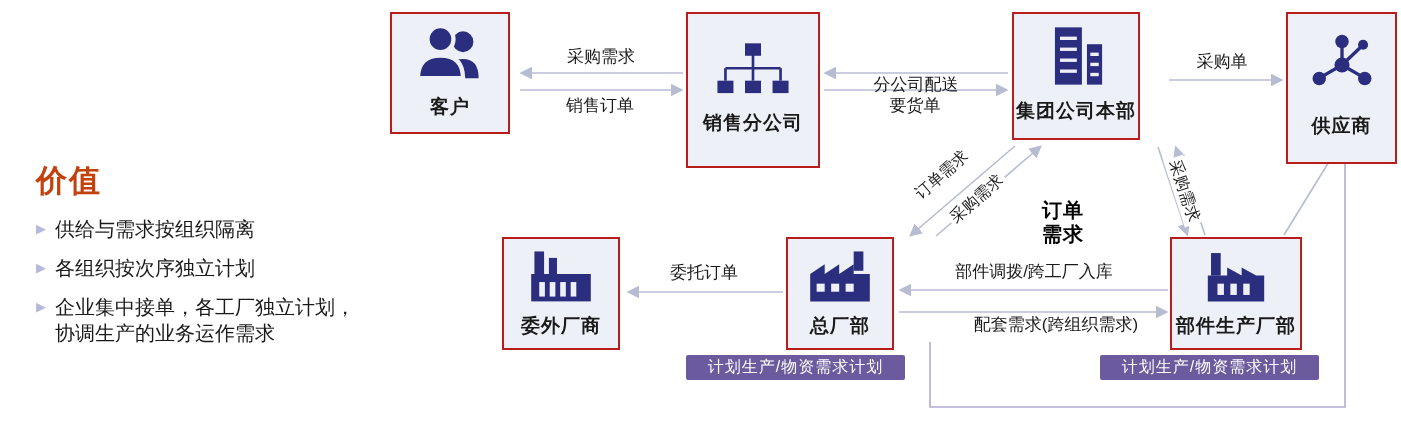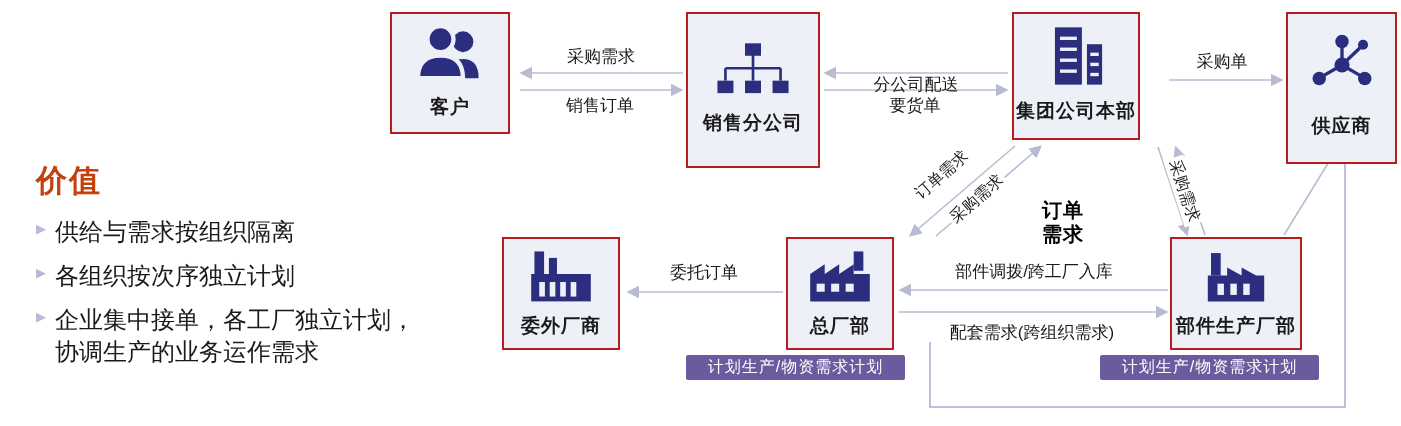--- a/index.html
+++ b/index.html
@@ -20,21 +20,21 @@
              color:#000;text-align:center;line-height:1.2;white-space:pre-line;letter-spacing:1px;}
 
   .badge{position:absolute;background:#6b5b9e;color:#ffffff;font-size:16px;
          display:flex;align-items:center;justify-content:center;border-radius:2px;
          white-space:nowrap;letter-spacing:1px;}
 
   .value-panel{position:absolute;left:36px;top:160px;width:380px;}
   .value-title{font-size:31px;font-weight:bold;color:#c2410c;margin:0 0 14px 0;letter-spacing:2px;}
   .bullet{display:flex;align-items:flex-start;gap:9px;margin-bottom:13px;}
   .tri{color:#b7b9da;font-size:13px;line-height:1;margin-top:6px;}
-  .bullet-text{font-size:24px;color:#1a1a1a;line-height:1.3;white-space:pre-line;}
+  .bullet-text{font-size:20px;color:#1a1a1a;line-height:1.3;white-space:pre-line;}
 </style>
 </head>
 <body>
 
 <div class="canvas">
 
   <svg class="wires" viewBox="0 0 1401 426">
     <defs>
       <marker id="arrG" viewBox="0 0 10 10" refX="8" refY="5" markerWidth="8" markerHeight="8" orient="auto">
         <path d="M0,0 L10,5 L0,10 z" fill="#b8bcd2"></path>
@@ -194,21 +194,21 @@
     <div class="node-label">总厂部</div>
   </div>
 
   <div class="edge-label" style="left:601px;top:56px;">采购需求</div>
   <div class="edge-label" style="left:600px;top:105px;">销售订单</div>
   <div class="edge-label" style="left:916px;top:56px;margin-top:28px;">分公司配送</div>
   <div class="edge-label" style="left:915px;top:105px;">要货单</div>
   <div class="edge-label" style="left:1222px;top:61px;">采购单</div>
   <div class="edge-label" style="left:704px;top:272px;">委托订单</div>
   <div class="edge-label" style="left:1034px;top:271px;">部件调拨/跨工厂入库</div>
-  <div class="edge-label" style="left:1032px;top:324px;margin-top:8px;">配套需求(跨组织需求)</div>
+  <div class="edge-label" style="left:1056px;top:324px;">配套需求(跨组织需求)</div>
 
   <div class="edge-label onwire" style="left:942px;top:175px;transform:translate(-50%,-50%) rotate(-41deg);">订单需求</div>
   <div class="edge-label onwire" style="left:977px;top:199px;transform:translate(-50%,-50%) rotate(-41deg);">采购需求</div>
   <div class="edge-label onwire" style="left:1184px;top:191px;transform:translate(-50%,-50%) rotate(72deg);">采购需求</div>
 
   <div class="bold-note" style="left:1063px;top:198px;">订单
 需求</div>
 
   <div class="badge" style="left:686px;top:355px;width:219px;height:25px;">计划生产/物资需求计划</div>
   <div class="badge" style="left:1100px;top:355px;width:219px;height:25px;">计划生产/物资需求计划</div>

